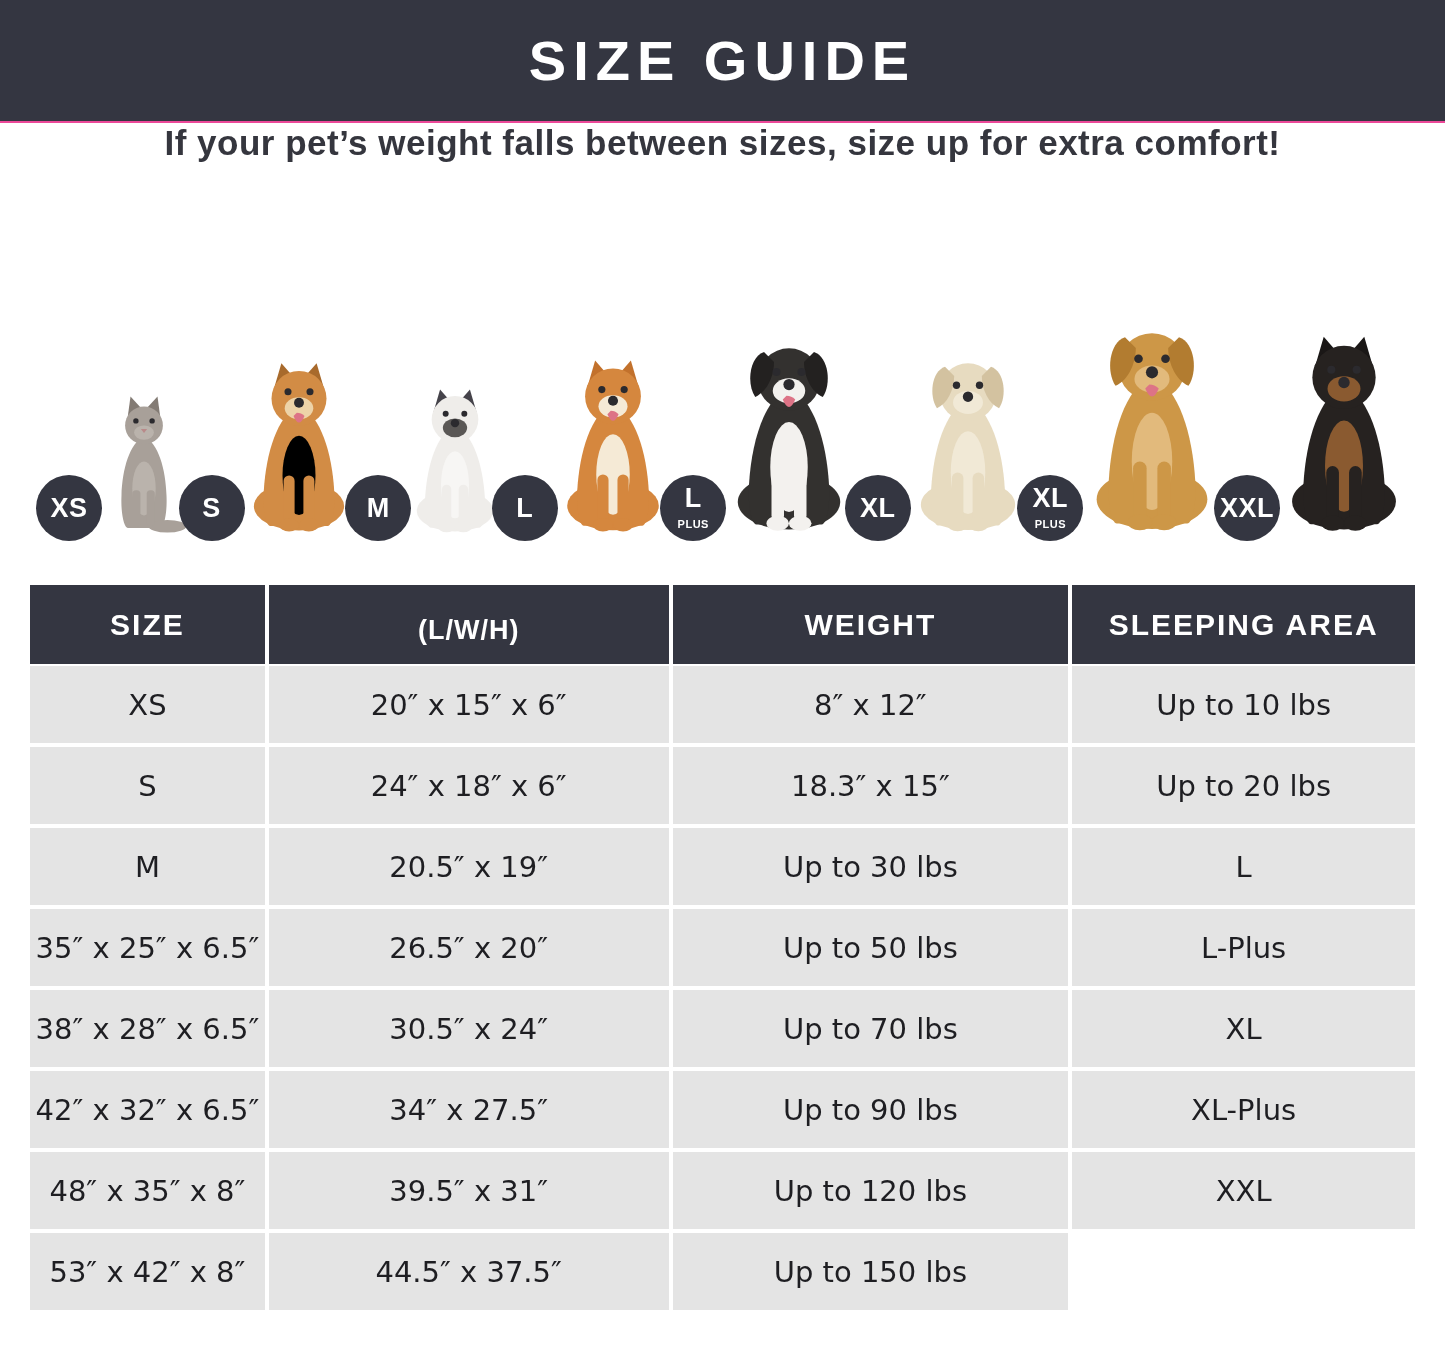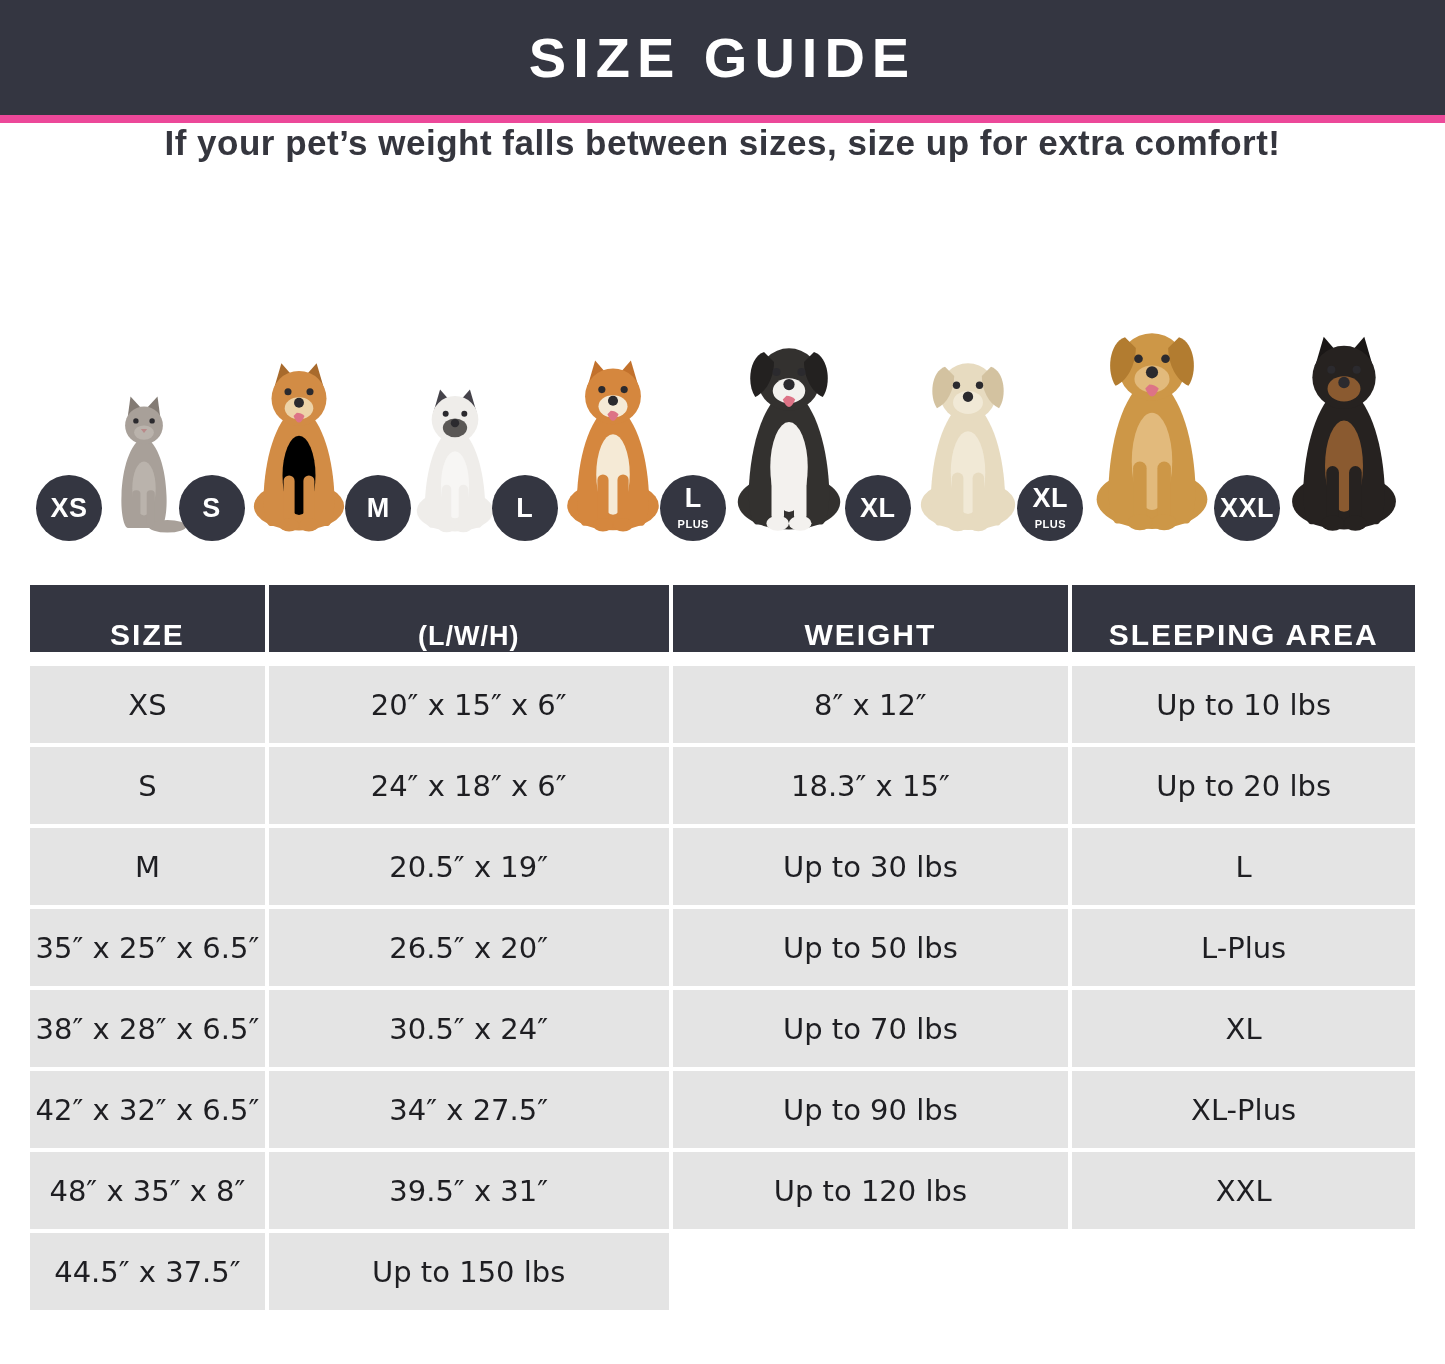--- a/index.html
+++ b/index.html
@@ -6,42 +6,42 @@
     --banner: #343641;
     --row-bg: #e4e4e4;
     --text-dark: #1e1e22;
     --subtitle: #35363e;
   }
   *{margin:0;padding:0;box-sizing:border-box;}
   html,body{width:1445px;height:1364px;background:#ffffff;overflow:hidden;
     font-family:"Liberation Sans", sans-serif;}
   
   .banner{height:123px;background:var(--banner);display:flex;align-items:center;
-    justify-content:center;border-bottom:8px solid #ec4899;}
+    justify-content:center;border-bottom:2px solid #ec4899;}
   .banner h1{color:#ffffff;font-size:56px;font-weight:bold;letter-spacing:7px;}
   
   .subtitle{height:42px;text-align:center;color:var(--subtitle);
     font-size:35px;font-weight:bold;letter-spacing:0.5px;
     font-family:"Liberation Sans", sans-serif;}
   
   .pets{height:380px;margin-top:6px;display:flex;align-items:flex-end;
     justify-content:space-between;padding:0 25px 14px 90px;}
   .pet{position:relative;flex:0 0 auto;display:flex;align-items:flex-end;justify-content:center;}
   .pet svg{display:block;width:100%;height:100%;}
   .badge{position:absolute;left:-54px;bottom:-4px;width:66px;height:66px;border-radius:50%;
     background:var(--banner);color:#fff;display:flex;flex-direction:column;align-items:center;
     justify-content:center;line-height:0.9;z-index:2;}
   .badge .main{font-weight:bold;font-size:27px;letter-spacing:0.5px;}
   .badge .sub{font-weight:bold;font-size:11px;letter-spacing:0.5px;margin-top:9px;}
   
   .size-table{margin:34px 30px 0 30px;display:grid;
     grid-template-columns:235fr 400fr 396fr 343fr;
     grid-auto-rows:77px;gap:4px;background:#ffffff;}
-  .size-table .hcell{height:67px;background:var(--banner);color:#ffffff;display:flex;
-    flex-direction:column;align-items:center;justify-content:flex-end;}
+  .size-table .hcell{height:79px;background:var(--banner);color:#ffffff;display:flex;
+    flex-direction:column;align-items:center;justify-content:center;}
   .hcell .hlabel{font-size:30px;font-weight:bold;letter-spacing:2px;}
   .hcell .hsub{font-size:27px;font-weight:bold;letter-spacing:1px;margin-top:11px;}
   .size-table .cell{background:var(--row-bg);color:var(--text-dark);display:flex;
     align-items:center;justify-content:center;font-size:29px;
     font-family:"DejaVu Sans", sans-serif;}
 </style>
 </head>
 <body>
 
 <header class="banner">
@@ -269,15 +269,16 @@
     <div class="cell">Up to 70 lbs</div>
     <div class="cell">XL</div>
     <div class="cell">42″ x 32″ x 6.5″</div>
     <div class="cell">34″ x 27.5″</div>
     <div class="cell">Up to 90 lbs</div>
     <div class="cell">XL-Plus</div>
     <div class="cell">48″ x 35″ x 8″</div>
     <div class="cell">39.5″ x 31″</div>
     <div class="cell">Up to 120 lbs</div>
     <div class="cell">XXL</div>
+    <div class="cell">53″ x 42″ x 8″</div>
     <div class="cell">44.5″ x 37.5″</div>
     <div class="cell">Up to 150 lbs</div>
   </div>
 
 </body></html>

